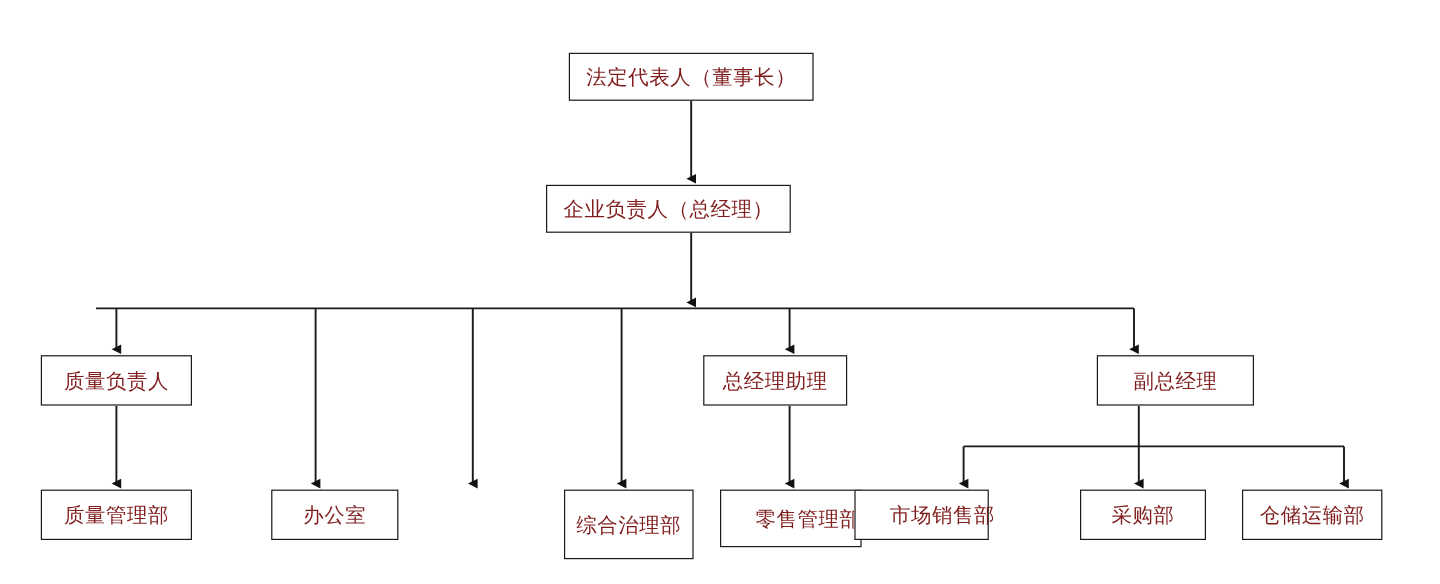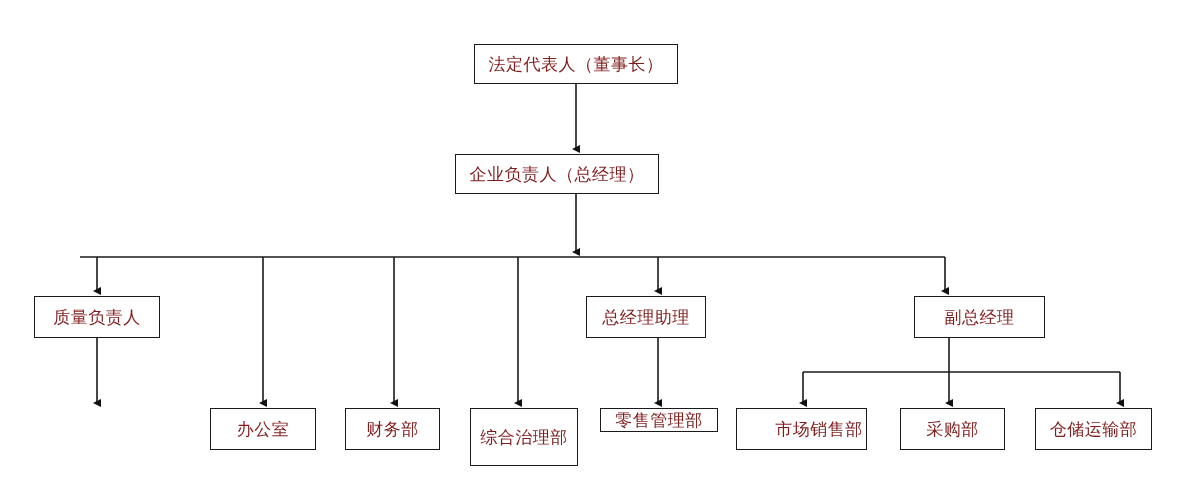--- a/index.html
+++ b/index.html
@@ -100,38 +100,38 @@
   </div>
 
   <div class="node" style="left:586px; top:296px; width:120px; height:42px;">
     <span class="node-label">总经理助理</span>
   </div>
 
   <div class="node" style="left:890px; top:296px; width:131px; height:42px;margin-left:24px;">
     <span class="node-label">副总经理</span>
   </div>
 
+  <div class="node" style="left:34px; top:408px; width:126px; height:42px;">
+    <span class="node-label">质量管理部</span>
+  </div>
 
-  <div class="node" style="left:210px; top:408px; width:106px; height:42px;">
+  <div class="node" style="left:226px; top:408px; width:106px; height:42px;">
     <span class="node-label">办公室</span>
   </div>
 
-  <div class="node" style="left:345px; top:408px; width:95px; height:42px;">
-    <span class="node-label">财务部</span>
-  </div>
 
   <div class="node" style="left:470px; top:408px; width:108px; height:58px;">
     <span class="node-label">综合治理部</span>
   </div>
 
-  <div class="node" style="left:600px; top:408px; width:118px; height:24px;">
+  <div class="node" style="left:600px; top:408px; width:118px; height:48px;justify-content:flex-end;">
     <span class="node-label">零售管理部</span>
   </div>
 
-  <div class="node" style="left:736px; top:408px; width:131px; height:42px;padding-left:35px;">
+  <div class="node" style="left:712px; top:408px; width:112px; height:42px;padding-left:35px;">
     <span class="node-label">市场销售部</span>
   </div>
 
   <div class="node" style="left:900px; top:408px; width:105px; height:42px;">
     <span class="node-label">采购部</span>
   </div>
 
   <div class="node" style="left:1035px; top:408px; width:117px; height:42px;">
     <span class="node-label">仓储运输部</span>
   </div>

